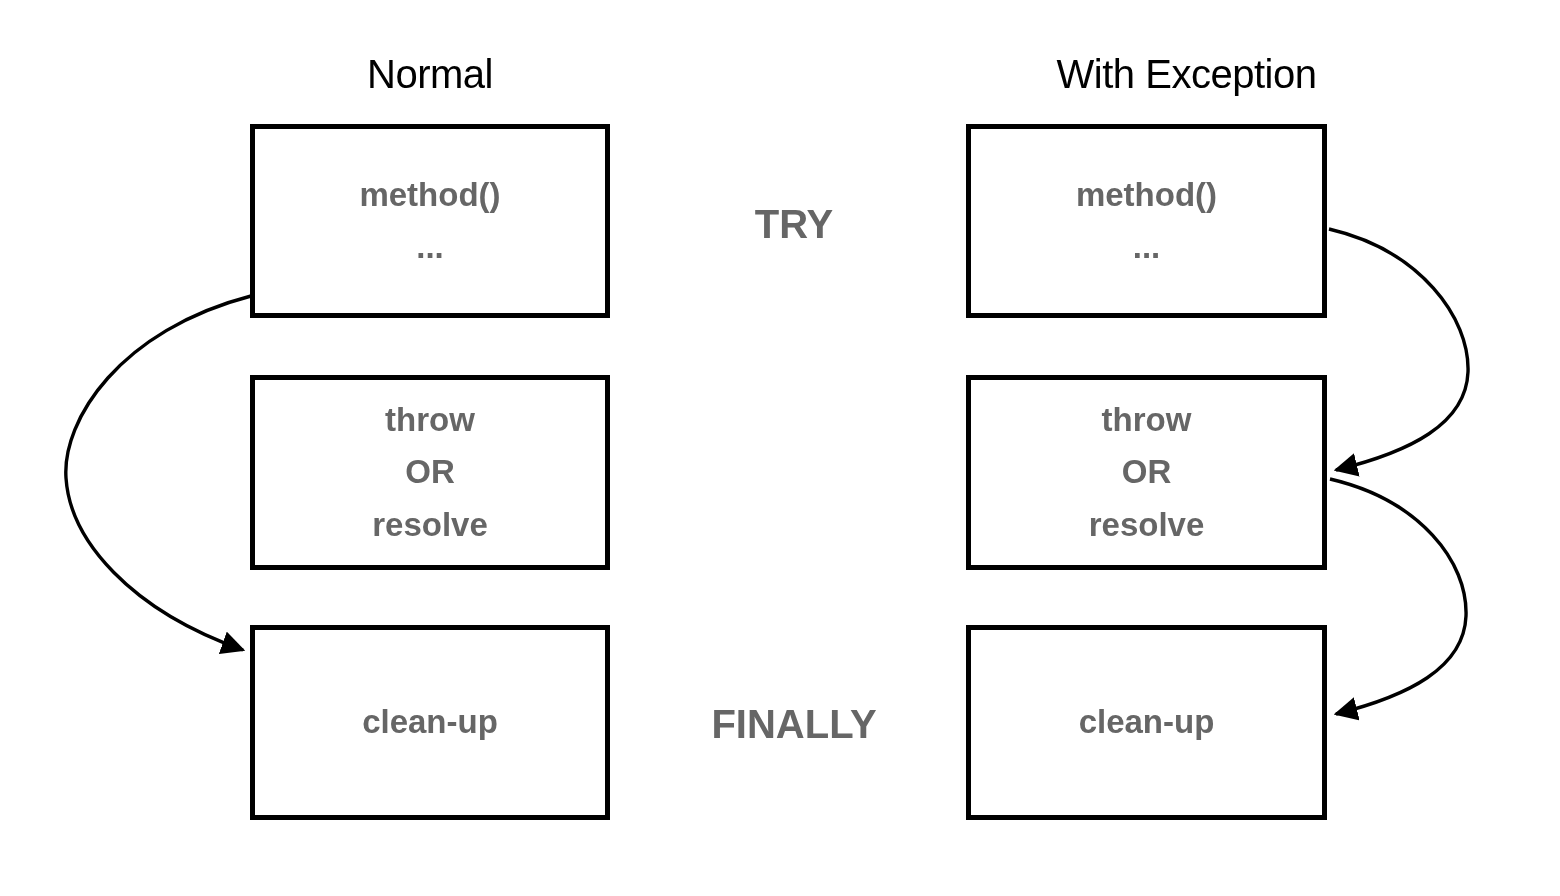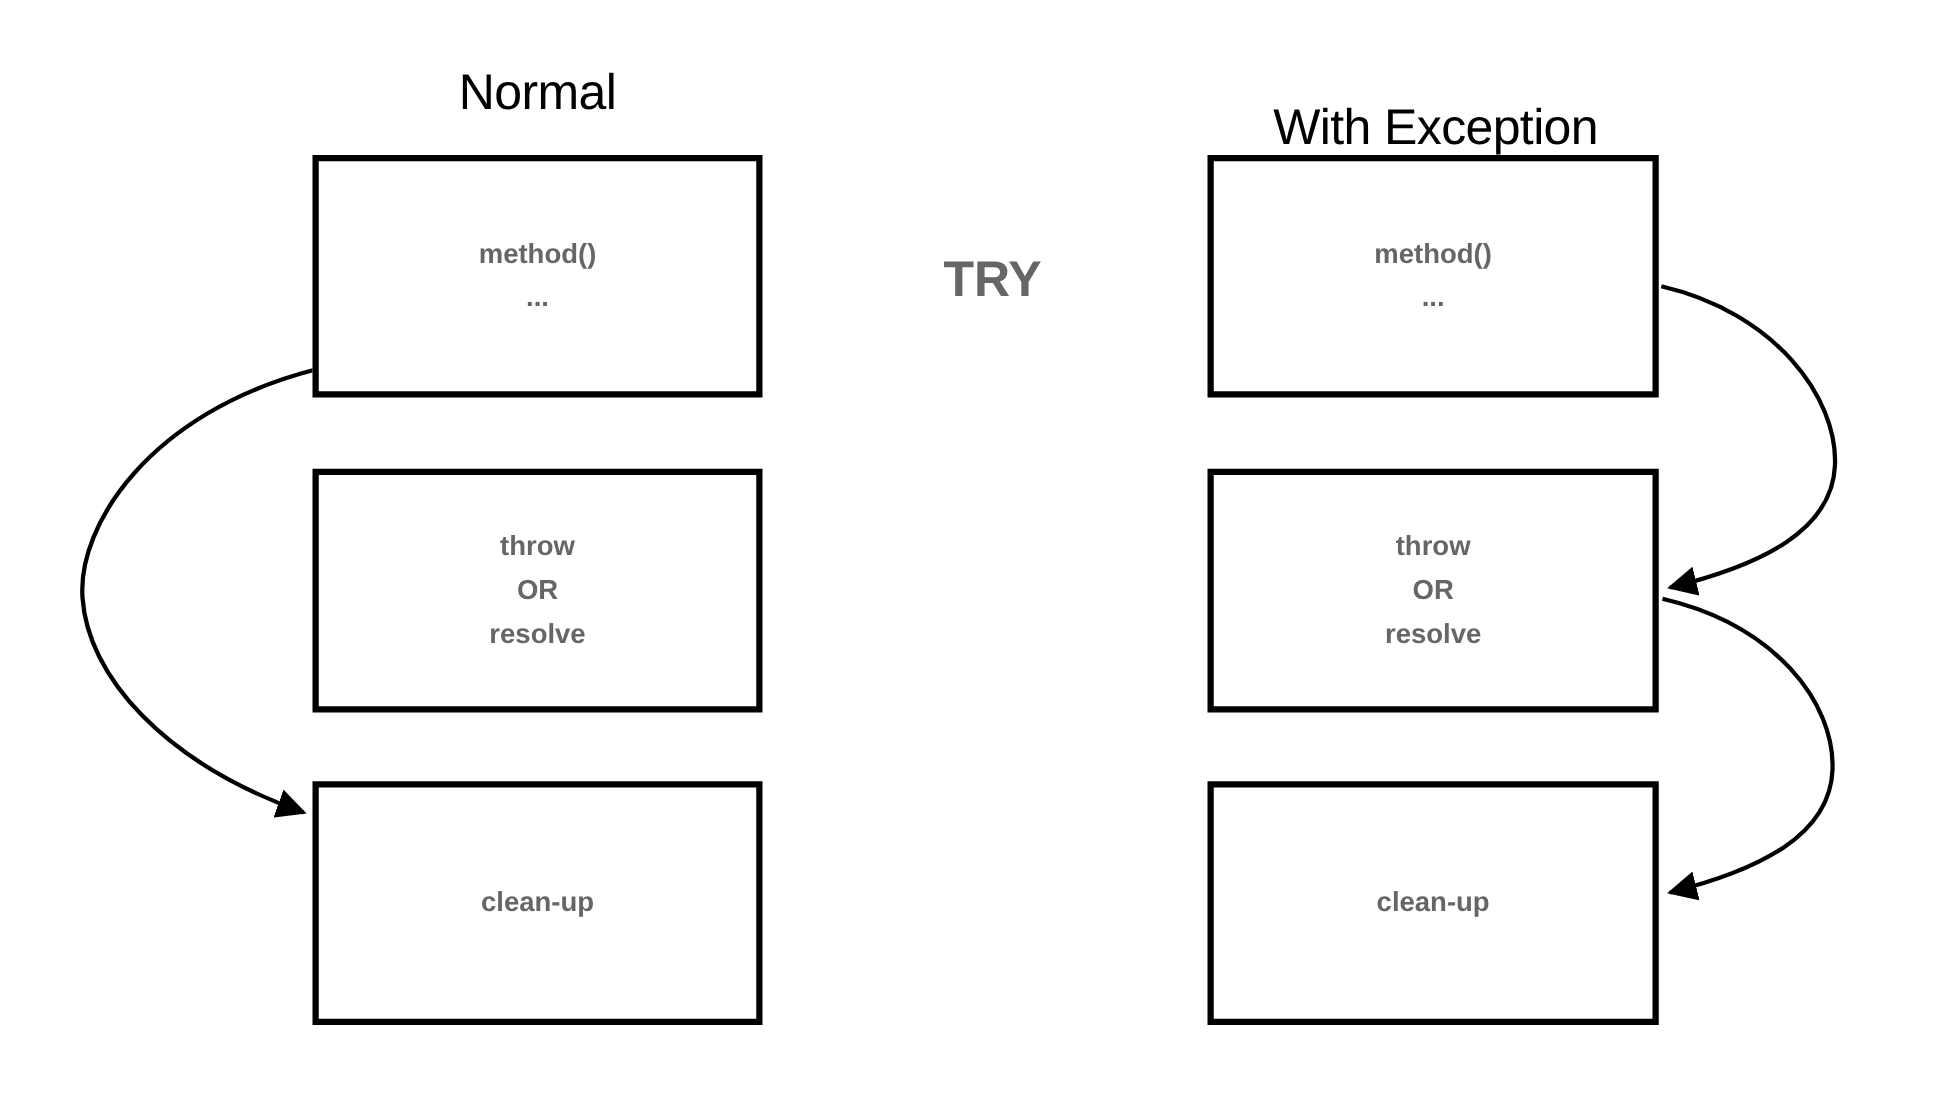--- a/index.html
+++ b/index.html
@@ -22,36 +22,36 @@
   .col-title {
     position: absolute;
     font-size: 40px;
     font-weight: normal;
     color: #000000;
     text-align: center;
     letter-spacing: -0.5px;
     white-space: nowrap;
   }
   #title-normal   { left: 250px; top: 52px; width: 360px; }
-  #title-exception{ left: 968px; top: 52px; width: 361px; margin-top: 28px; }
+  #title-exception{ left: 1006px; top: 52px; width: 361px; }
 
   
   .flow-box {
     position: absolute;
     box-sizing: border-box;
     border: 5px solid #000000;
     background: #ffffff;
     display: flex;
     flex-direction: column;
     align-items: center;
     justify-content: center;
     z-index: 2;
   }
   .box-line {
-    font-size: 22px;
+    font-size: 33px;
     font-weight: bold;
     color: #666666;
     line-height: 1.58;
     text-align: center;
     white-space: nowrap;
   }
 
   
   #box-normal-try     { left: 250px; top: 124px; width: 360px; height: 194px; }
   #box-normal-catch   { left: 250px; top: 375px; width: 360px; height: 195px; }
@@ -137,14 +137,15 @@
     <div class="box-line">resolve</div>
   </div>
 
   <div class="flow-box" id="box-exception-finally">
     <div class="box-line">clean-up</div>
   </div>
 
   <div class="stage-label" id="stage-try">TRY</div>
 
 
+  <div class="stage-label" id="stage-finally">FINALLY</div>
 
 </div>
 
 </body></html>

